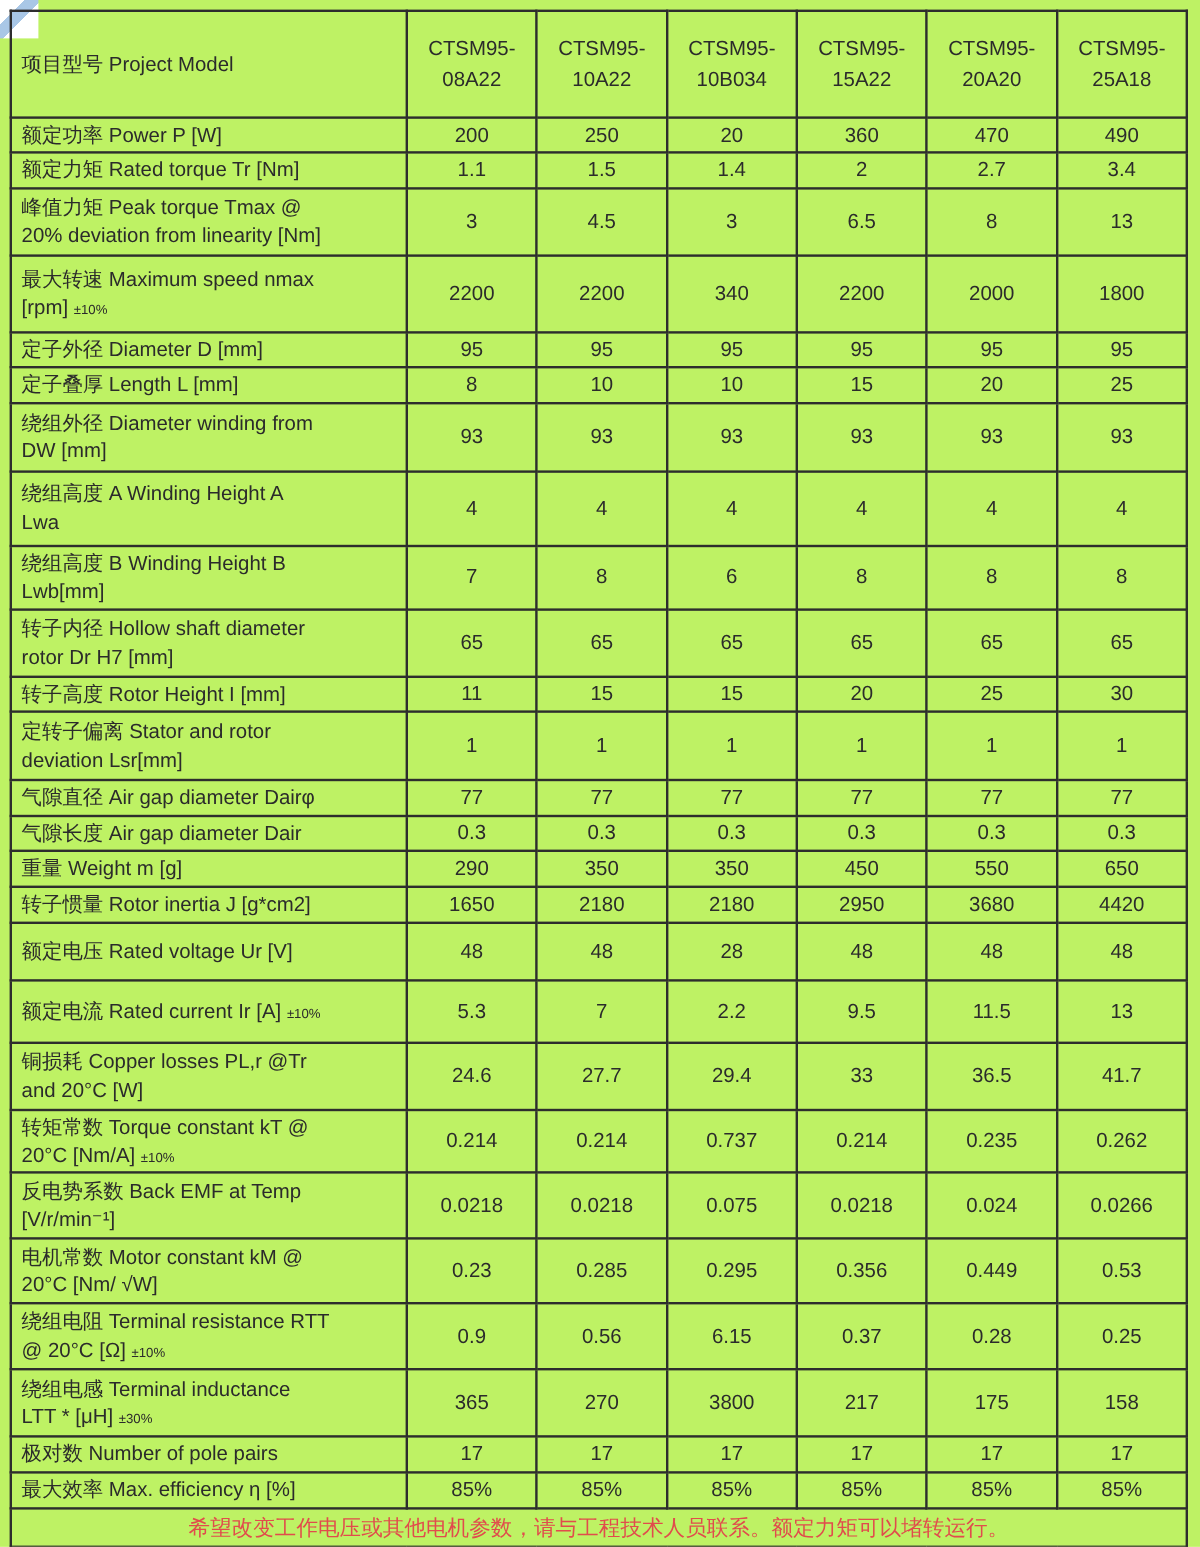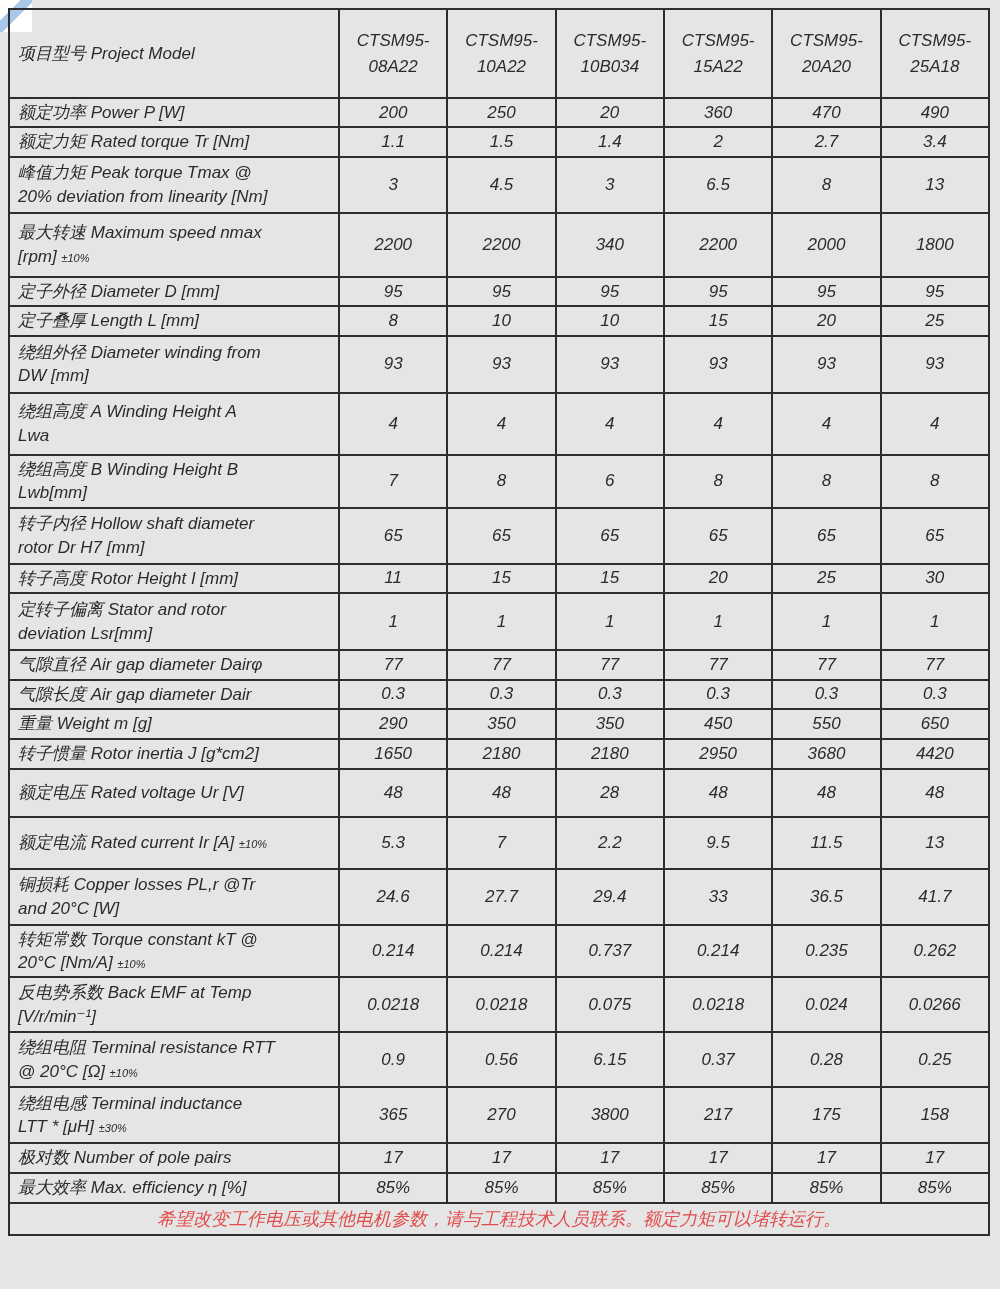--- a/index.html
+++ b/index.html
@@ -2,21 +2,21 @@
 <html style="--accent-red: #e14c4c;"><head>
 <meta charset="utf-8">
 <title>Motor Spec Table</title>
 <style>
   html,body { margin:0; padding:0; }
   body {
     width:1000px; height:1289px; background:#ffffff;
     font-family:"Liberation Sans","DejaVu Sans",sans-serif;
     color:#2b2b2b;
   }
-  .page { position:relative; width:1000px; height:1289px; background:#e5e5e5; overflow:hidden;font-style:italic; }
+  .page { position:relative; width:1000px; height:1289px; background:#bef264; overflow:hidden; }
   .corner {
     position:absolute; top:0; left:0; width:32px; height:32px;
     background:linear-gradient(135deg,#ffffff 32%,#a9c7e6 32%,#a9c7e6 54%,#ffffff 54%);
   }
   table.spec {
     position:absolute; left:8px; top:8px; width:982px;
     border-collapse:collapse; table-layout:fixed;
     font-size:17px; color:#2b2b2b;
   }
   table.spec td {
@@ -259,20 +259,30 @@
         <tr style="height: 55px;">
           <td class="label">反电势系数 Back EMF at Temp
 [V/r/min⁻¹]</td>
           <td class="val">0.0218</td>
           <td class="val">0.0218</td>
           <td class="val">0.075</td>
           <td class="val">0.0218</td>
           <td class="val">0.024</td>
           <td class="val">0.0266</td>
         </tr>
+        <tr style="height: 54px;">
+          <td class="label">电机常数 Motor constant kM @
+20°C [Nm/ √W]</td>
+          <td class="val">0.23</td>
+          <td class="val">0.285</td>
+          <td class="val">0.295</td>
+          <td class="val">0.356</td>
+          <td class="val">0.449</td>
+          <td class="val">0.53</td>
+        </tr>
         <tr style="height: 55px;">
           <td class="label">绕组电阻 Terminal resistance RTT
 @ 20°C [Ω] <span class="sm">±10%</span></td>
           <td class="val">0.9</td>
           <td class="val">0.56</td>
           <td class="val">6.15</td>
           <td class="val">0.37</td>
           <td class="val">0.28</td>
           <td class="val">0.25</td>
         </tr>

